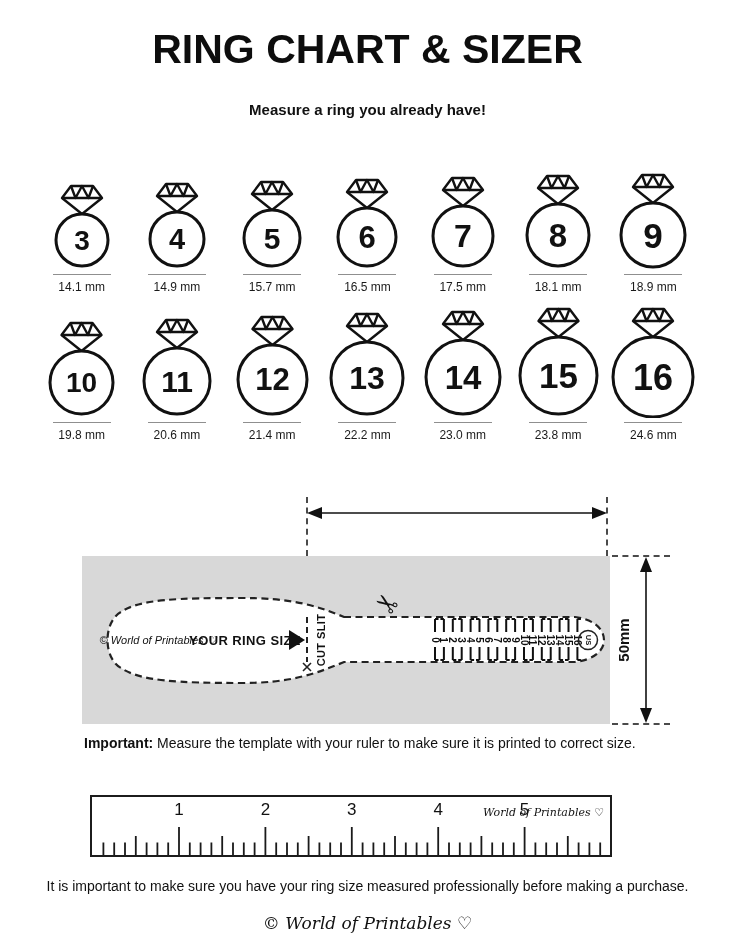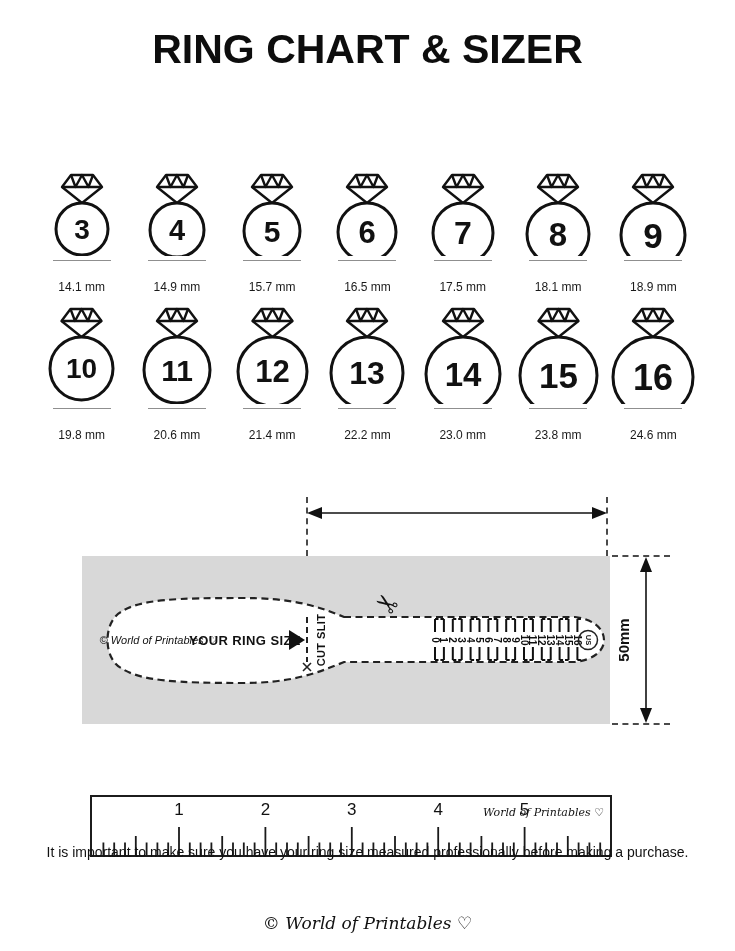--- a/index.html
+++ b/index.html
@@ -8,45 +8,46 @@
   .abs{position:absolute;}
   .center{text-align:center;width:100%;}
   #title{top:26px;font-size:41px;font-weight:bold;letter-spacing:0px;color:#0d0d0d;}
   #sub-bold{top:101px;font-size:15px;font-weight:bold;}
   #sub-text{top:119px;font-size:14px;}
   .ring-row{left:34px;width:667px;display:flex;}
   #ring-row-0{top:172px;height:122px;}
   #ring-row-1{top:306px;height:136px;}
   .ring-cell{flex:1;display:flex;flex-direction:column;align-items:center;justify-content:flex-end;}
   .ring-underline{width:58px;height:1px;background:#8f8f8f;margin-top:4px;}
-  .ring-mm{font-size:12px;color:#1a1a1a;margin-top:19px;white-space:nowrap;}
+  .ring-mm{font-size:12px;color:#1a1a1a;margin-top:5px;white-space:nowrap;}
   .dash-v{border-left:2px dashed #4a4a4a;width:0;}
   .dash-h{border-top:2px dashed #4a4a4a;height:0;}
   #dim-w-label{left:307px;width:300px;top:523px;text-align:center;font-size:15px;font-weight:bold;}
   #sizer-box{left:82px;top:556px;width:528px;height:168px;background:#d8d8d8;}
   #dim-h-label{left:594px;top:630px;width:62px;height:20px;transform:rotate(-90deg);
                text-align:center;font-size:15px;font-weight:bold;}
   #important-line{left:84px;top:735px;font-size:14px;}
   #important-line b{font-weight:bold;}
   #ruler{left:90px;top:795px;width:518px;height:58px;border:2px solid #1c1c1c;background:#fff;}
   .ruler-num{position:absolute;top:3px;width:30px;text-align:center;font-size:17px;color:#111;}
   #ruler-brand{position:absolute;right:6px;top:9px;font-family:"DejaVu Serif",serif;
                font-style:italic;font-size:11px;white-space:nowrap;text-align:right;}
   #ruler-ticks{position:absolute;left:0;bottom:0;}
   #foot-bold{top:875px;font-size:15px;font-weight:bold;}
-  #foot-text{top:844px;font-size:14px;}
+  #foot-text{top:878px;font-size:14px;}
   #foot-brand{top:913px;font-size:17px;font-family:"DejaVu Serif",serif;font-style:italic;}
   svg text{font-family:"Liberation Sans",sans-serif;}
 </style>
 </head>
 <body>
 
 <div id="page">
 
   <div id="title" class="abs center">RING CHART &amp; SIZER</div>
+  <div id="sub-bold" class="abs center">Measure a ring you already have!</div>
 
   <div id="ring-row-0" class="abs ring-row">
       <div class="ring-cell">
         <svg width="60" height="87">
          <g stroke="#111" stroke-width="2.4" fill="none" stroke-linejoin="round">
            <polygon points="19,3 41,3 50,15 30,31 10,15"></polygon>
            <line x1="10" y1="15" x2="50" y2="15"></line>
            <polyline points="19,3 23.5,15 30,3 36.5,15 41,3"></polyline>
          </g>
          <circle cx="30" cy="57" r="26" fill="#fff" stroke="#111" stroke-width="3"></circle>
@@ -289,20 +290,23 @@
 
   <div class="abs dash-h" style="left:612px;top:555px;width:58px;"></div>
   <div class="abs dash-h" style="left:612px;top:723px;width:58px;"></div>
   <svg class="abs" style="left:637px;top:556px;" width="18" height="168">
     <line x1="9" y1="4" x2="9" y2="164" stroke="#111" stroke-width="1.6"></line>
     <polygon points="9,1 3,16 15,16" fill="#111"></polygon>
     <polygon points="9,167 3,152 15,152" fill="#111"></polygon>
   </svg>
   <div id="dim-h-label" class="abs">50mm</div>
 
+  <div id="important-line" class="abs">
+    <b>Important:</b><span> Measure the template with your ruler to make sure it is printed to correct size.</span>
+  </div>
 
   <div id="ruler" class="abs">
     <svg id="ruler-ticks" width="514" height="32">
         <path d="M 11.4,32 V 19.5 M 22.2,32 V 19.5 M 33.0,32 V 19.5 M 43.8,32 V 13 M 54.6,32 V 19.5 M 65.4,32 V 19.5 M 76.2,32 V 19.5 M 87.0,32 V 4 M 97.8,32 V 19.5 M 108.6,32 V 19.5 M 119.4,32 V 19.5 M 130.2,32 V 13 M 141.0,32 V 19.5 M 151.8,32 V 19.5 M 162.6,32 V 19.5 M 173.4,32 V 4 M 184.2,32 V 19.5 M 195.0,32 V 19.5 M 205.8,32 V 19.5 M 216.6,32 V 13 M 227.4,32 V 19.5 M 238.2,32 V 19.5 M 249.0,32 V 19.5 M 259.8,32 V 4 M 270.6,32 V 19.5 M 281.4,32 V 19.5 M 292.2,32 V 19.5 M 303.0,32 V 13 M 313.8,32 V 19.5 M 324.6,32 V 19.5 M 335.4,32 V 19.5 M 346.2,32 V 4 M 357.0,32 V 19.5 M 367.8,32 V 19.5 M 378.6,32 V 19.5 M 389.4,32 V 13 M 400.2,32 V 19.5 M 411.0,32 V 19.5 M 421.8,32 V 19.5 M 432.6,32 V 4 M 443.4,32 V 19.5 M 454.2,32 V 19.5 M 465.0,32 V 19.5 M 475.8,32 V 13 M 486.6,32 V 19.5 M 497.4,32 V 19.5 M 508.2,32 V 19.5 " stroke="#1a1a1a" stroke-width="1.8" fill="none"></path>
       </svg>
     <div id="ruler-brand">World of Printables ♡</div>
   <div class="ruler-num" style="left: 72px;">1</div>
       <div class="ruler-num" style="left: 158.4px;">2</div>
       <div class="ruler-num" style="left: 244.8px;">3</div>
       <div class="ruler-num" style="left: 331.2px;">4</div>

